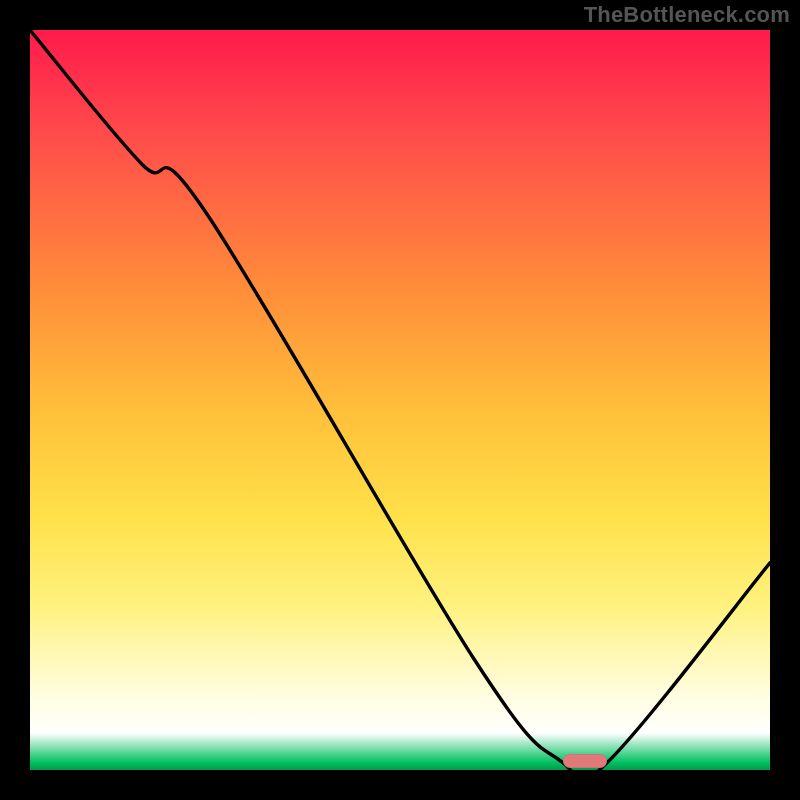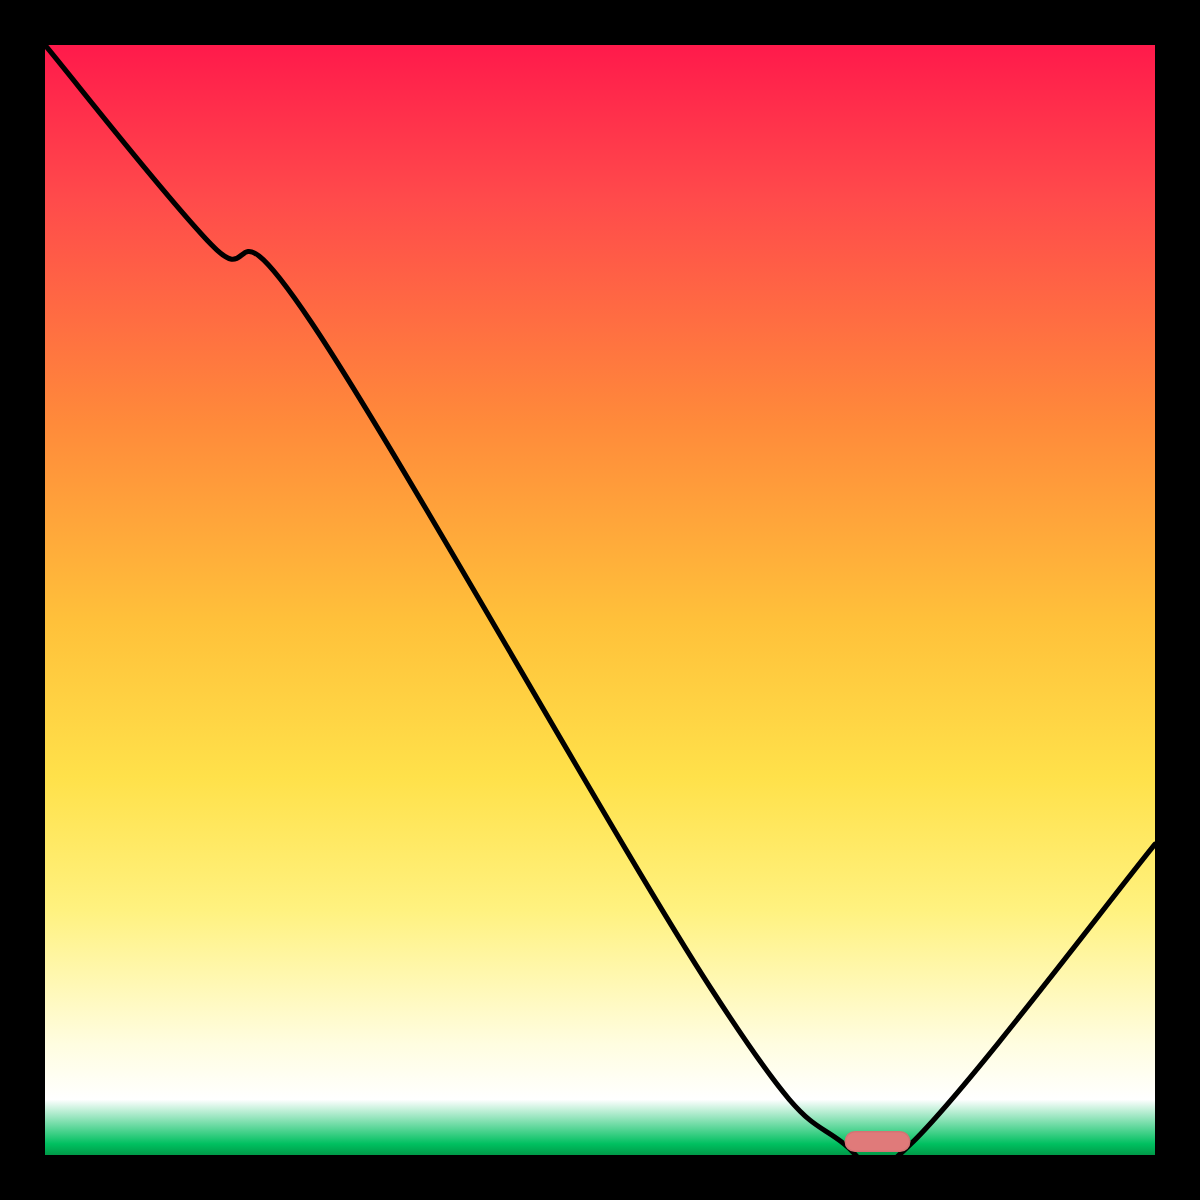--- a/index.html
+++ b/index.html
@@ -62,20 +62,21 @@
     background: #e07a7a;
     
     box-shadow: inset 0 0 0 1px rgba(0,0,0,0.05);
   }
 </style>
 </head>
 <body>
 
 <div class="frame">
 
+  <div class="watermark">TheBottleneck.com</div>
 
   <div class="plot-area">
 
     <svg class="curve" viewBox="0 0 740 740" preserveAspectRatio="none">
       <path id="curve-path" fill="none" stroke="#000" stroke-width="3.4" stroke-linecap="round" stroke-linejoin="round" d="M 0 0 C 19.98 23.976000000000006, 79.03200000000001 99.90000000000005, 111 133.20000000000005 C 142.968 166.50000000000006, 117.66 95.75600000000001, 177.6 185 C 237.54 274.24399999999997, 380.064 530.432, 444 629 C 507.936 727.568, 508.82399999999996 713.952, 532.8 732.6 C 556.776 751.248, 539.904 768.5640000000001, 577.2 732.6 C 614.4960000000001 696.636, 710.696 568.764, 740 532.8"></path>
     </svg>
 
     <div class="marker" style="left: 532.8px; width: 44.4px; bottom: 2px; background: rgb(224, 122, 122);"></div>
 
   </div>

